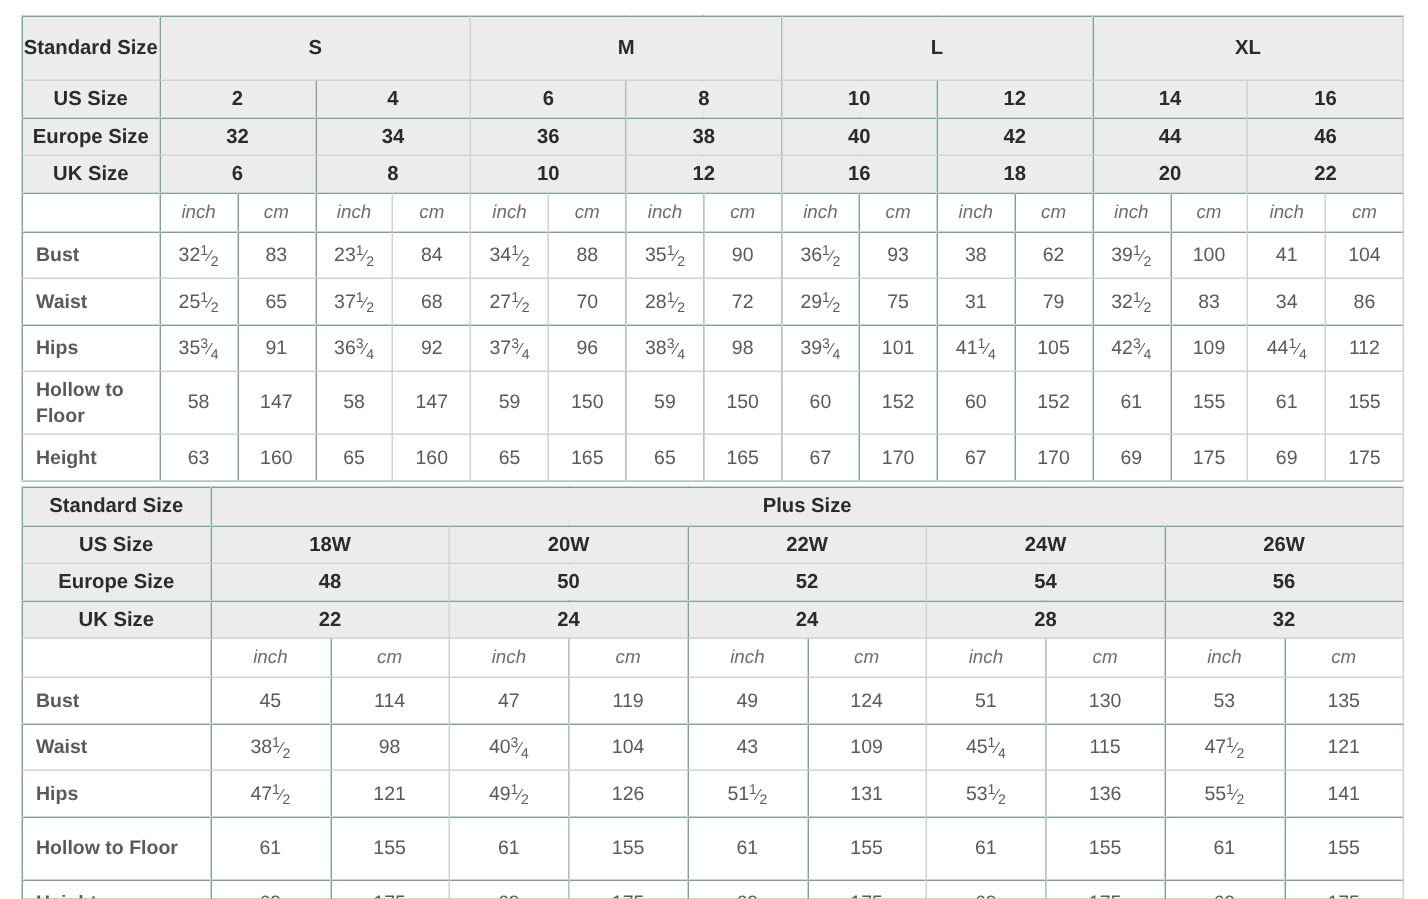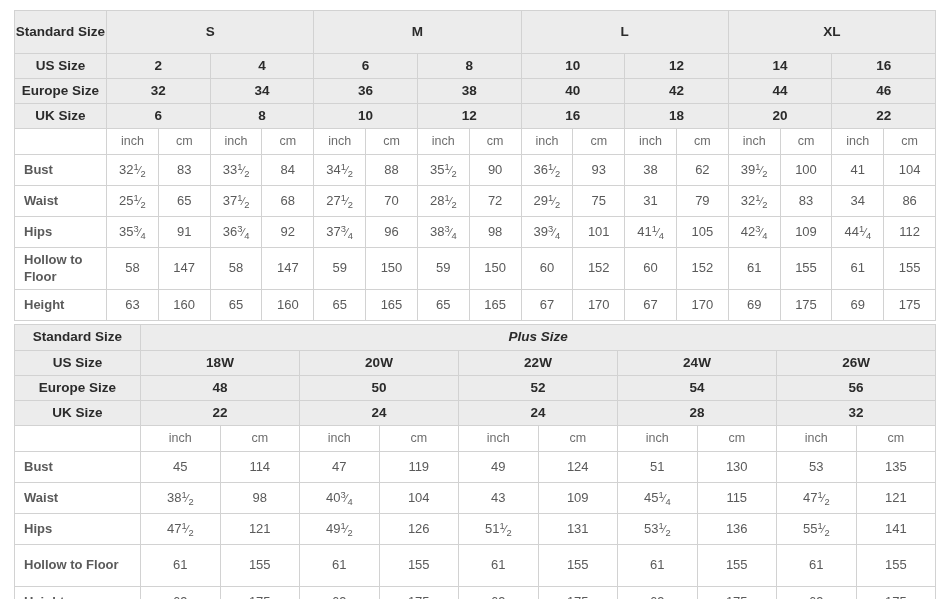--- a/index.html
+++ b/index.html
@@ -53,21 +53,21 @@
     color: #5a5a5a;
     font-weight: bold;
   }
   table.size-table td.unit {
     font-size: 12.5px;
     color: #6e6e6e;
   }
   
   tr.r-std td { height: 42px; }
   tr.r-us td, tr.r-eu td, tr.r-uk td { height: 24px; }
-  tr.r-unit td { height: 25px; }
+  tr.r-unit td { height: 25px; font-style: italic; }
   tr.r-meas td { height: 30px; }
   tr.r-meas-tall td { height: 41px; }
   tr.r-std2 td { height: 25px; }
 
   .frac {
     display: inline-block;
     white-space: nowrap;
   }
   .frac sup {
     font-size: 0.72em;
@@ -167,21 +167,21 @@
             <td class="unit">cm</td>
             <td class="unit">inch</td>
             <td class="unit">cm</td>
             <td class="unit">inch</td>
             <td class="unit">cm</td>
           </tr>
           <tr class="r-meas">
             <td class="rowlabel">Bust</td>
             <td><span class="frac"><span>32</span><sup>1</sup><span class="sl">⁄</span><sub>2</sub></span></td>
             <td><span class="frac"><span>83</span></span></td>
-            <td><span class="frac"><span>33</span><sup>1</sup><span class="sl">⁄</span><sub>2</sub></span></td>
+            <td><span class="frac"><span>23</span><sup>1</sup><span class="sl">⁄</span><sub>2</sub></span></td>
             <td><span class="frac"><span>84</span></span></td>
             <td><span class="frac"><span>34</span><sup>1</sup><span class="sl">⁄</span><sub>2</sub></span></td>
             <td><span class="frac"><span>88</span></span></td>
             <td><span class="frac"><span>35</span><sup>1</sup><span class="sl">⁄</span><sub>2</sub></span></td>
             <td><span class="frac"><span>90</span></span></td>
             <td><span class="frac"><span>36</span><sup>1</sup><span class="sl">⁄</span><sub>2</sub></span></td>
             <td><span class="frac"><span>93</span></span></td>
             <td><span class="frac"><span>38</span></span></td>
             <td><span class="frac"><span>62</span></span></td>
             <td><span class="frac"><span>39</span><sup>1</sup><span class="sl">⁄</span><sub>2</sub></span></td>
@@ -278,21 +278,21 @@
           <col style="width: 79.5px;">
           <col style="width: 79.5px;">
           <col style="width: 79.5px;">
           <col style="width: 79.5px;">
           <col style="width: 79.5px;">
           <col style="width: 79.5px;">
         </colgroup>
         <tbody>
           <tr class="r-std2">
             <td class="hd">Standard Size</td>
-            <td class="hd" colspan="10" style=" font-style: italic;">Plus Size</td>
+            <td class="hd" colspan="10" style="">Plus Size</td>
           </tr>
           <tr class="r-us">
             <td class="hd">US Size</td>
             <td class="hd" colspan="2">18W</td>
             <td class="hd" colspan="2">20W</td>
             <td class="hd" colspan="2">22W</td>
             <td class="hd" colspan="2">24W</td>
             <td class="hd" colspan="2">26W</td>
           </tr>
           <tr class="r-eu">

